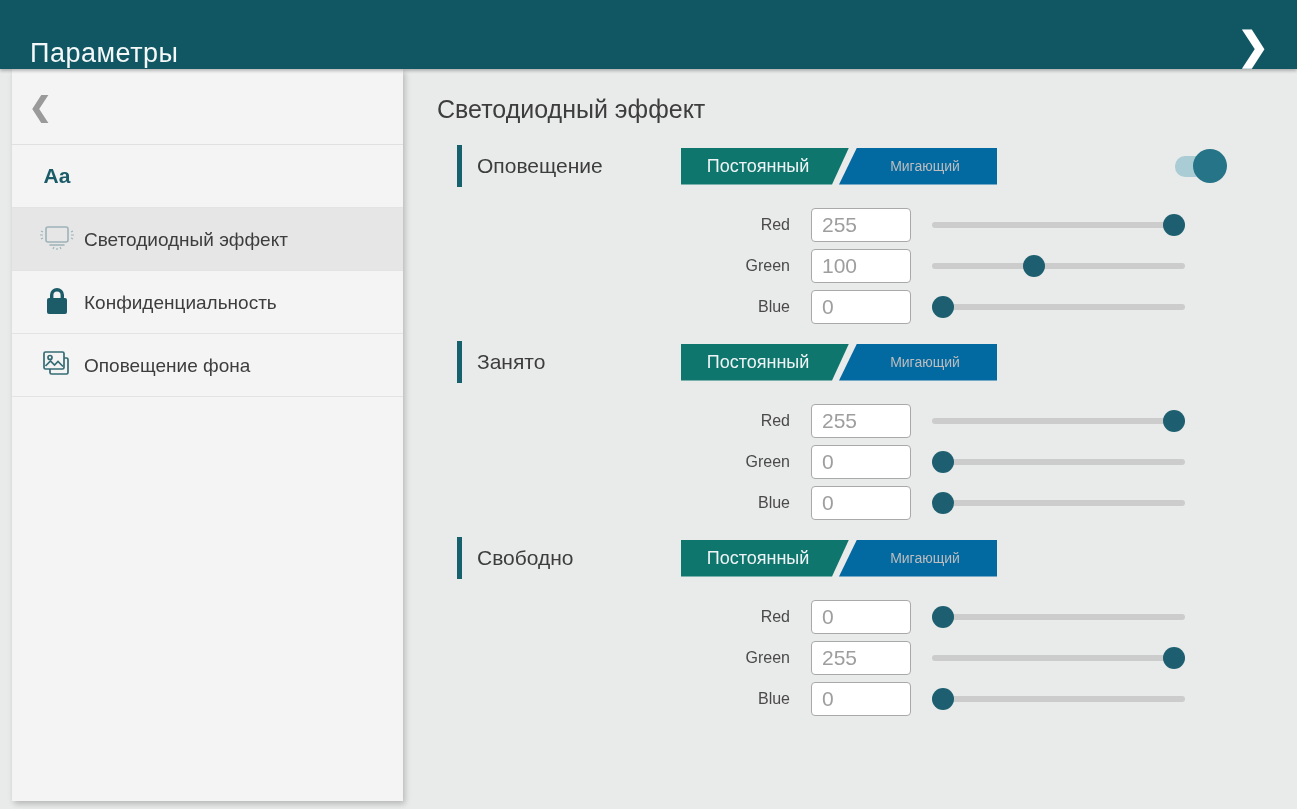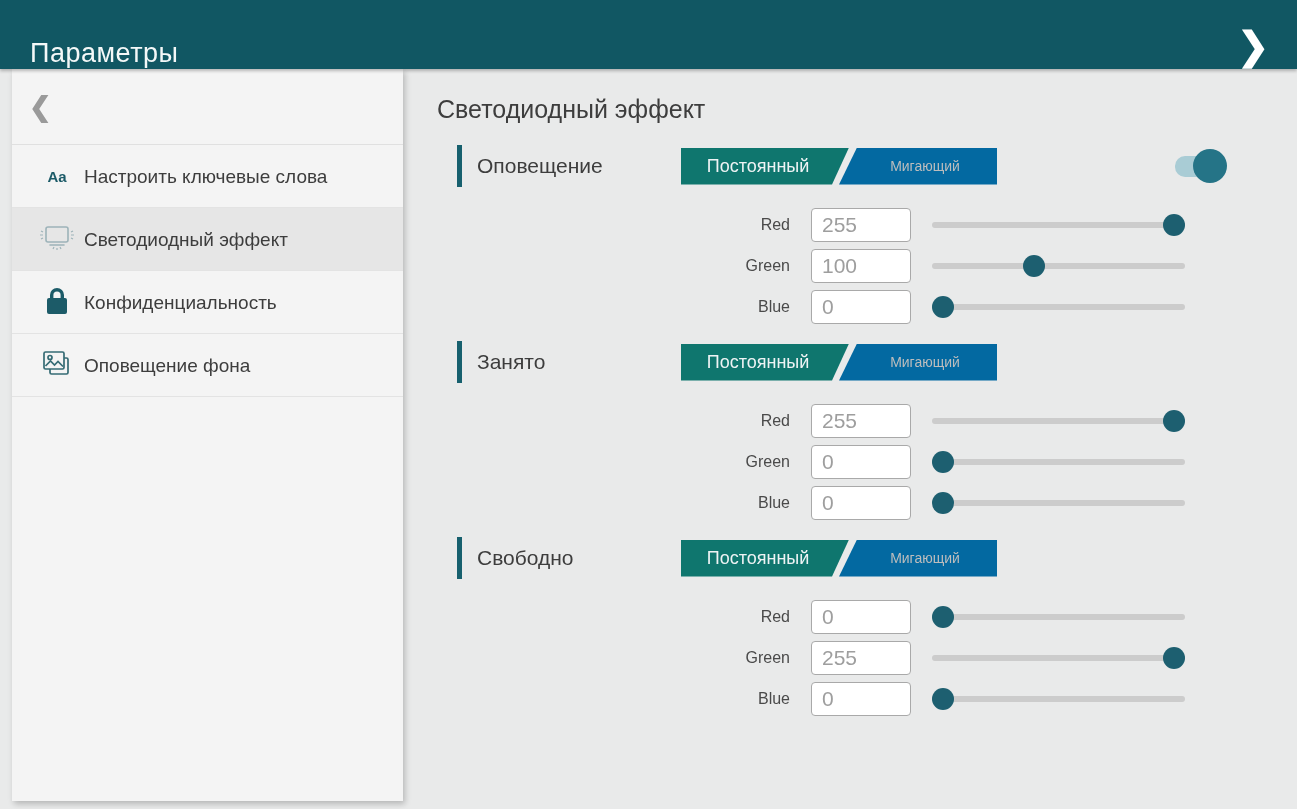--- a/index.html
+++ b/index.html
@@ -24,21 +24,21 @@
     border-bottom:1px solid #e0e0e0; cursor:pointer; }
   .back-chevron { color:#9a9a9a; font-size:27px; font-weight:bold; }
   .nav-item { display:flex; align-items:center; min-height:63px; padding:8px 14px 8px 22px;
     border-bottom:1px solid #e3e3e3; cursor:pointer; }
   .nav-item.selected { background:#e6e6e6; }
   .nav-icon { width:46px; flex:0 0 46px; display:flex; align-items:center; justify-content:center; }
   .nav-label { color:#3d3d3d; font-size:19px; line-height:25px; padding-left:4px; }
 
   .logo-glyph { color:#2a6d7a; font-size:15px; line-height:13px; font-weight:400; text-align:left; }
   .logo-glyph .l2 { padding-left:7px; }
-  .aa-glyph { color:#1c5b68; font-size:15px; font-weight:bold; }
+  .aa-glyph { color:#1c5b68; font-size:21px; font-weight:bold; }
 
   
   .main { flex:1; padding:26px 0 0 34px; }
   .main h2 { color:#3d3d3d; font-size:25px; font-weight:400; margin-bottom:22px; }
 
   .section { margin-bottom:18px; }
   .section-head { display:flex; align-items:center; height:40px; margin-bottom:22px; }
   .accent-bar { width:5px; height:42px; background:#17606e; margin-left:20px; }
   .section-title { color:#3d3d3d; font-size:21px; padding-left:15px; width:219px; }
 
@@ -85,21 +85,20 @@
 <div class="layout">
 
   <aside class="sidebar">
     <div class="back-row">
       <span class="back-chevron">❮</span>
     </div>
 
 
     <div class="nav-item">
       <span class="nav-icon aa-glyph">Aa</span>
-      <span class="nav-label">Настроить ключевые слова</span>
     </div>
 
     <div class="nav-item selected">
       <span class="nav-icon">
         <svg width="40" height="30" viewBox="0 0 40 30" fill="none" stroke="#9db3b9" stroke-width="1.6">
           <rect x="9" y="3" width="22" height="15" rx="2"></rect>
           <path d="M13 21 h14" stroke-linecap="round"></path>
           <path d="M4 7 l2 1 M3 11 h3 M4 15 l2 -1" stroke-width="1.2"></path>
           <path d="M36 7 l-2 1 M37 11 h-3 M36 15 l-2 -1" stroke-width="1.2"></path>
           <path d="M16 25 l1 -2 M20 26 v-2 M24 25 l-1 -2" stroke-width="1.2"></path>

